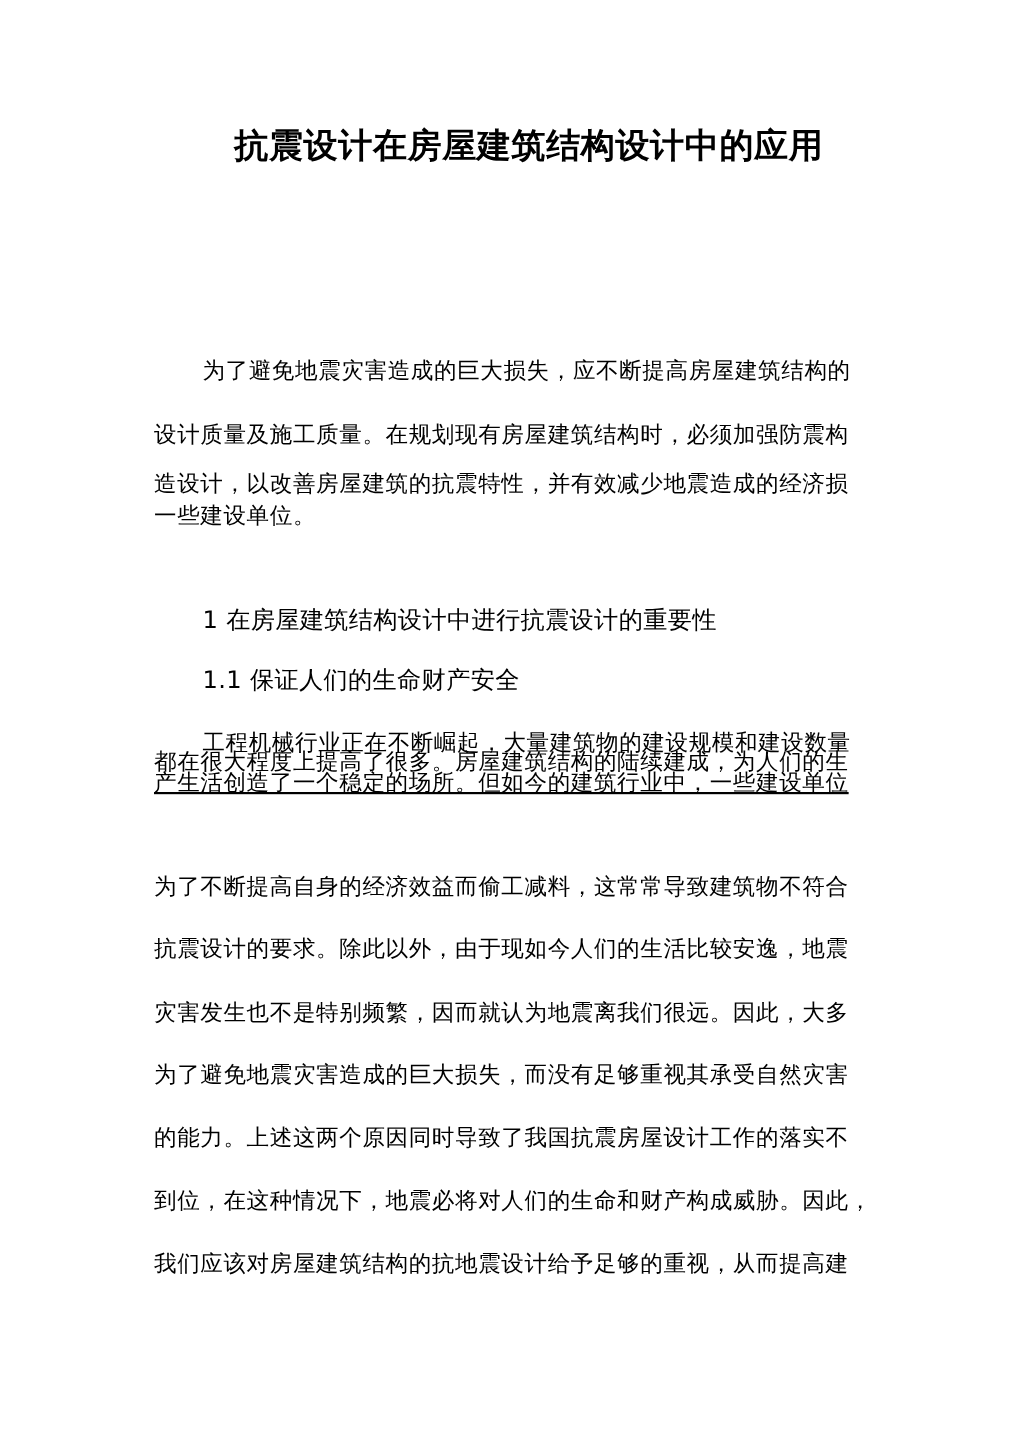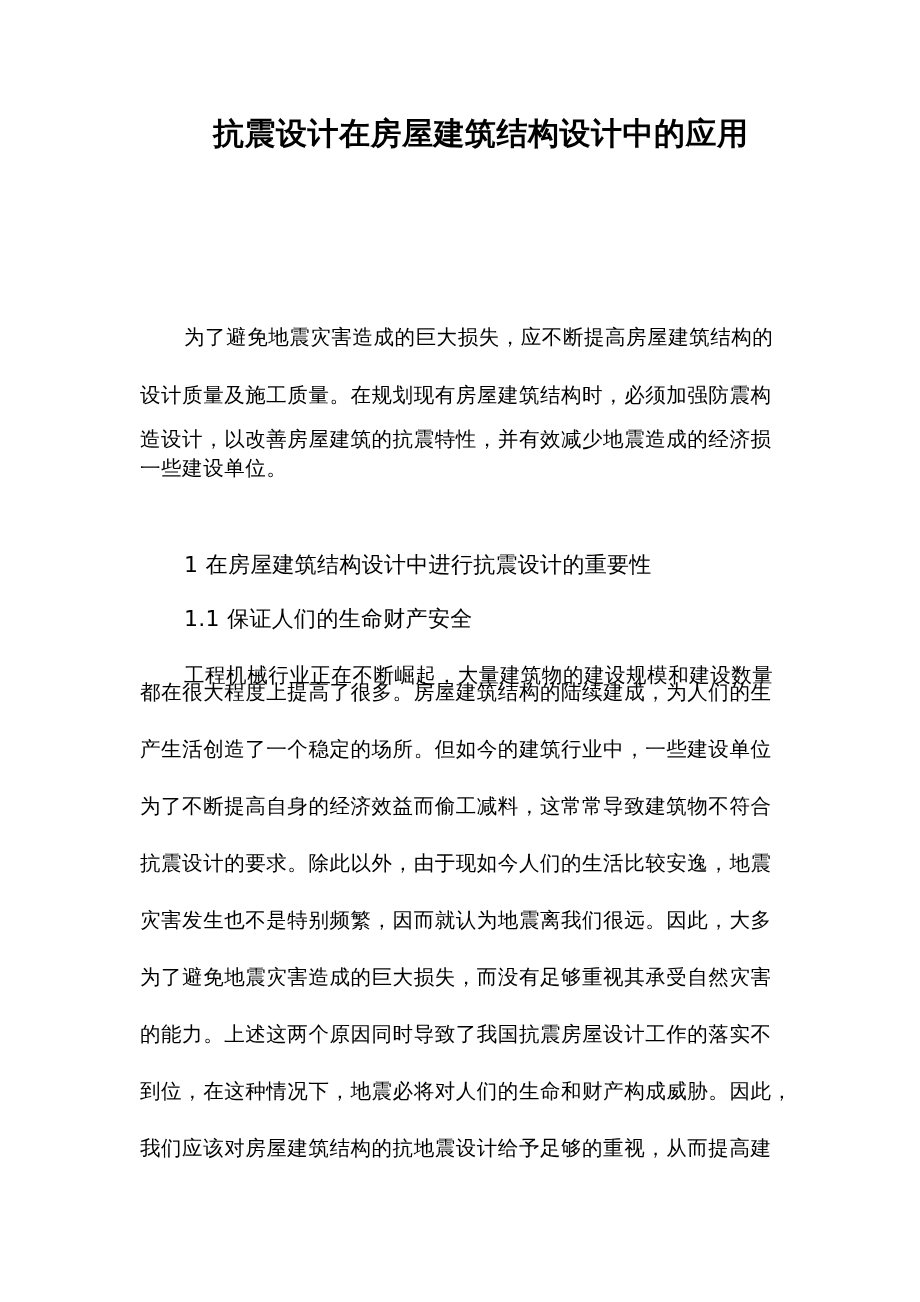--- a/index.html
+++ b/index.html
@@ -76,21 +76,21 @@
   <div class="line indent" style="top:282px;">为了避免地震灾害造成的巨大损失，应不断提高房屋建筑结构的</div>
   <div class="line" style="top:339px;margin-top:41px;">设计质量及施工质量。在规划现有房屋建筑结构时，必须加强防震构</div>
   <div class="line" style="top:396px;margin-top:28px;">造设计，以改善房屋建筑的抗震特性，并有效减少地震造成的经济损</div>
   <div class="line" style="top:453px;">一些建设单位。</div>
 
   <div class="line indent heading" style="top:510px;">1 在房屋建筑结构设计中进行抗震设计的重要性</div>
   <div class="line indent heading" style="top:564px;">1.1 保证人们的生命财产安全</div>
 
   <div class="line indent" style="top:620px;">工程机械行业正在不断崛起，大量建筑物的建设规模和建设数量</div>
   <div class="line" style="top:677px;">都在很大程度上提高了很多。房屋建筑结构的陆续建成，为人们的生</div>
-  <div class="line" style="top:734px;">产生活创造了一个稳定的场所。但如今的建筑行业中，一些建设单位</div>
+  <div class="line" style="top:696px;text-decoration:underline;">产生活创造了一个稳定的场所。但如今的建筑行业中，一些建设单位</div>
   <div class="line" style="top:791px;">为了不断提高自身的经济效益而偷工减料，这常常导致建筑物不符合</div>
   <div class="line" style="top:848px;font-family:Liberation Serif, serif;">抗震设计的要求。除此以外，由于现如今人们的生活比较安逸，地震</div>
   <div class="line" style="top:905px;">灾害发生也不是特别频繁，因而就认为地震离我们很远。因此，大多</div>
   <div class="line" style="top:962px;">为了避免地震灾害造成的巨大损失，而没有足够重视其承受自然灾害</div>
   <div class="line" style="top:1019px;">的能力。上述这两个原因同时导致了我国抗震房屋设计工作的落实不</div>
   <div class="line" style="top:1076px;">到位，在这种情况下，地震必将对人们的生命和财产构成威胁。因此，</div>
   <div class="line" style="top:1133px;">我们应该对房屋建筑结构的抗地震设计给予足够的重视，从而提高建</div>
 
 </div>
 

